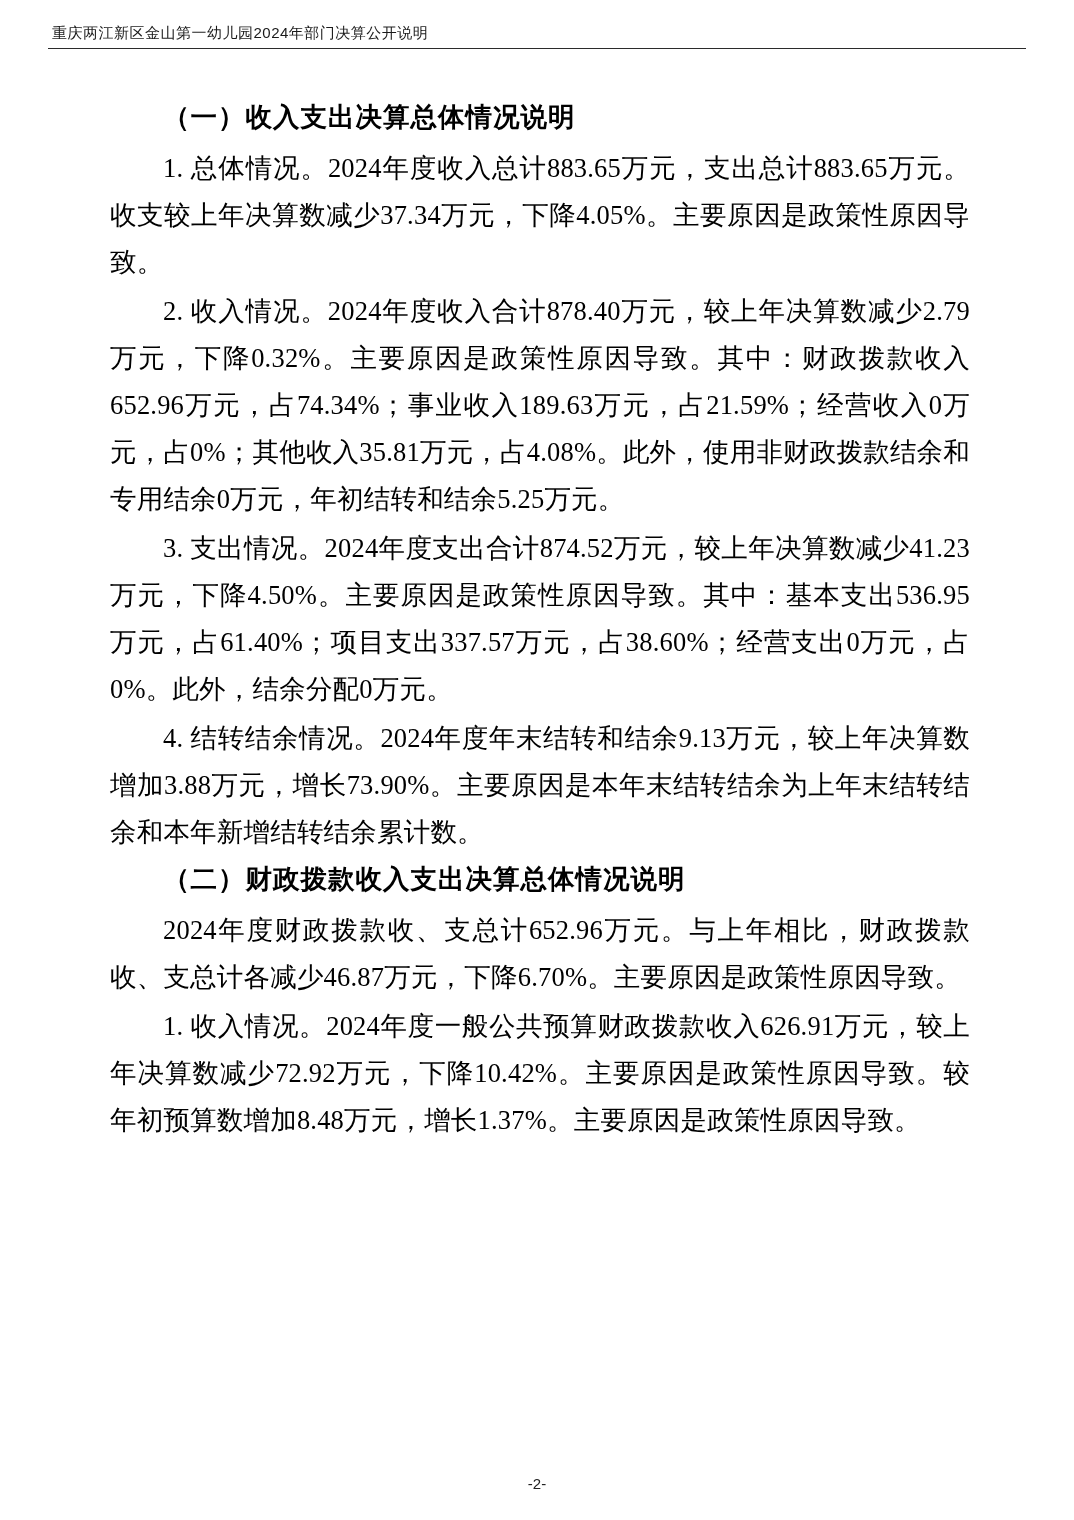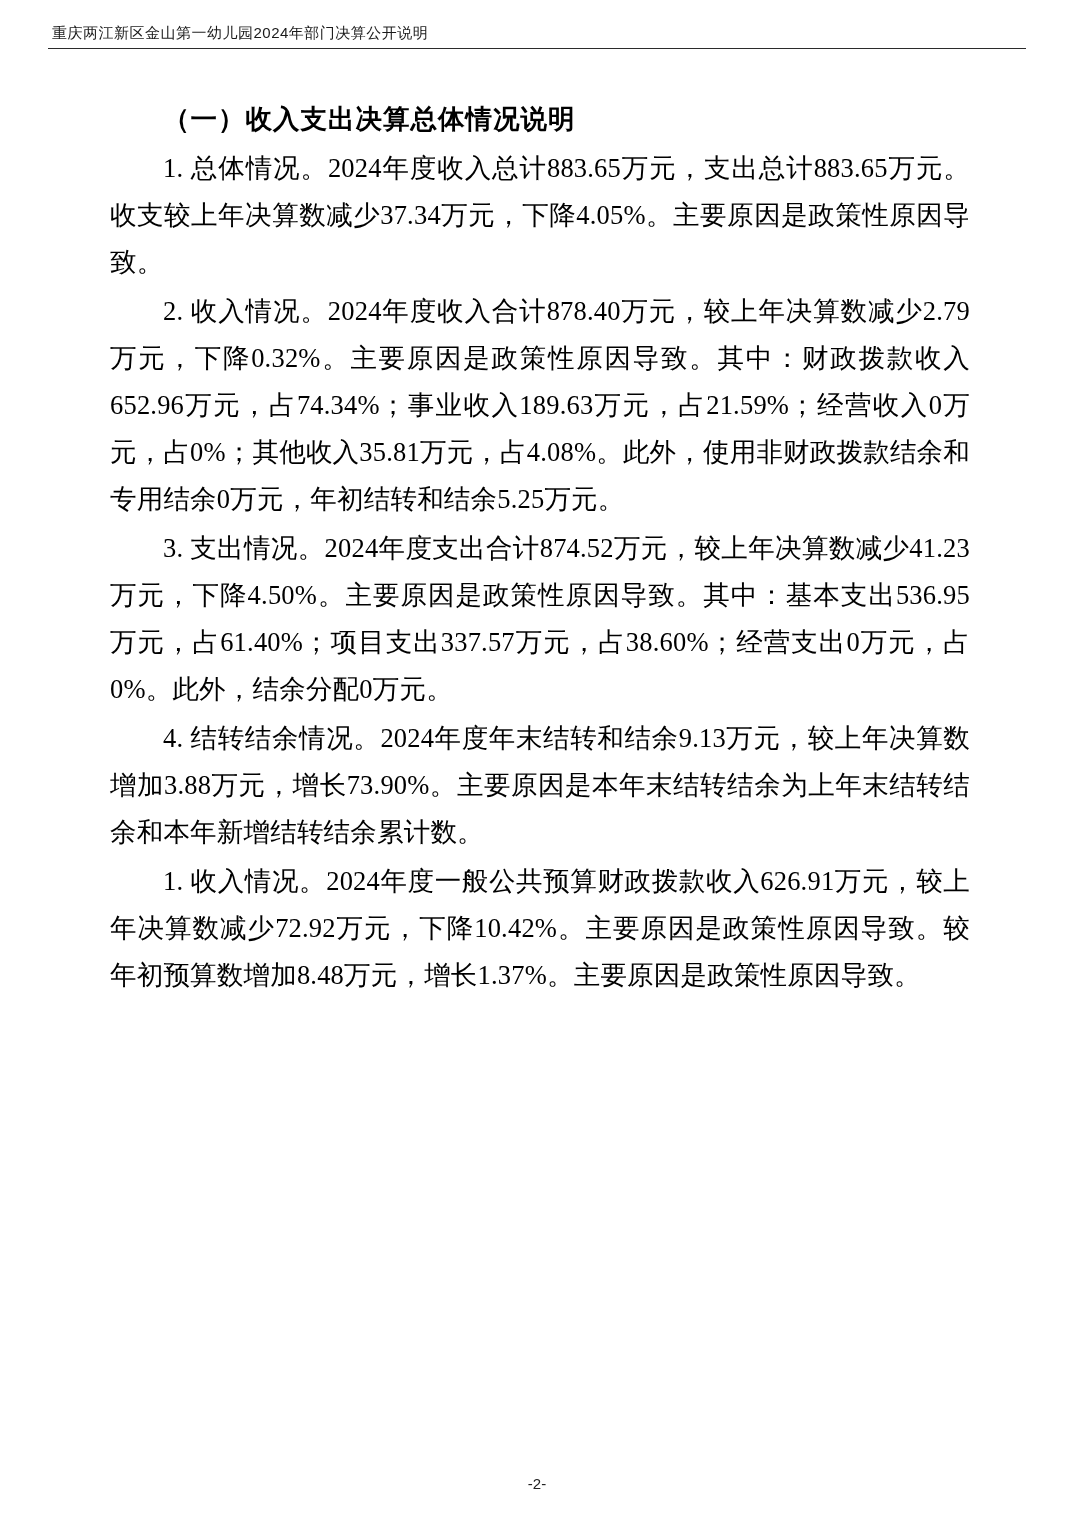--- a/index.html
+++ b/index.html
@@ -52,21 +52,21 @@
     font-size: 26.5px;
     line-height: 47px;
     text-align: justify;
     text-justify: inter-ideograph;
     letter-spacing: 0.2px;
   }
   p.indent {
     text-indent: 2em;
   }
   p.heading {
-    font-family: Liberation Sans, sans-serif;
+    font-family: Liberation Mono, monospace;
     font-weight: bold;
     text-indent: 2em;
     letter-spacing: 1px;
   }
   .footer {
     position: absolute;
     bottom: 28px;
     left: 0;
     width: 100%;
     text-align: center;
@@ -84,20 +84,22 @@
     <div class="header-text">重庆两江新区金山第一幼儿园2024年部门决算公开说明</div>
     <div class="header-rule"></div>
   </div>
 
   <div class="content">
     <p class="heading">（一）收入支出决算总体情况说明</p>
     <p class="indent">1. 总体情况。2024年度收入总计883.65万元，支出总计883.65万元。收支较上年决算数减少37.34万元，下降4.05%。主要原因是政策性原因导致。</p>
     <p class="indent">2. 收入情况。2024年度收入合计878.40万元，较上年决算数减少2.79万元，下降0.32%。主要原因是政策性原因导致。其中：财政拨款收入652.96万元，占74.34%；事业收入189.63万元，占21.59%；经营收入0万元，占0%；其他收入35.81万元，占4.08%。此外，使用非财政拨款结余和专用结余0万元，年初结转和结余5.25万元。</p>
     <p class="indent">3. 支出情况。2024年度支出合计874.52万元，较上年决算数减少41.23万元，下降4.50%。主要原因是政策性原因导致。其中：基本支出536.95万元，占61.40%；项目支出337.57万元，占38.60%；经营支出0万元，占0%。此外，结余分配0万元。</p>
     <p class="indent">4. 结转结余情况。2024年度年末结转和结余9.13万元，较上年决算数增加3.88万元，增长73.90%。主要原因是本年末结转结余为上年末结转结余和本年新增结转结余累计数。</p>
+    <p class="heading">（二）财政拨款收入支出决算总体情况说明</p>
+    <p class="indent">2024年度财政拨款收、支总计652.96万元。与上年相比，财政拨款收、支总计各减少46.87万元，下降6.70%。主要原因是政策性原因导致。</p>
     <p class="indent">1. 收入情况。2024年度一般公共预算财政拨款收入626.91万元，较上年决算数减少72.92万元，下降10.42%。主要原因是政策性原因导致。较年初预算数增加8.48万元，增长1.37%。主要原因是政策性原因导致。</p>
   </div>
 
   <div class="footer">
     <span>-2-</span>
   </div>
 
 </div>
 
 </body></html>

